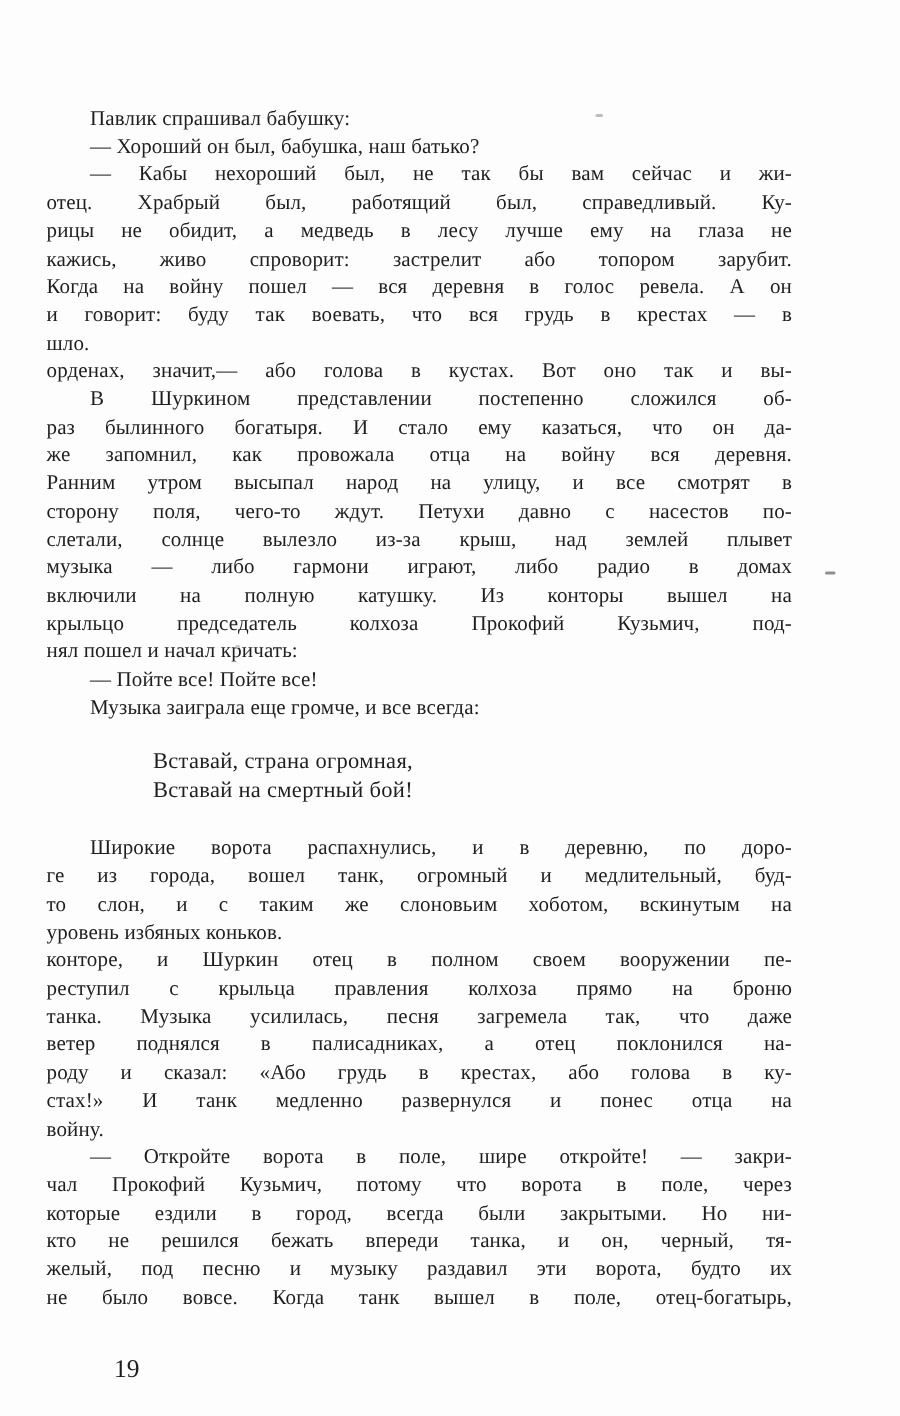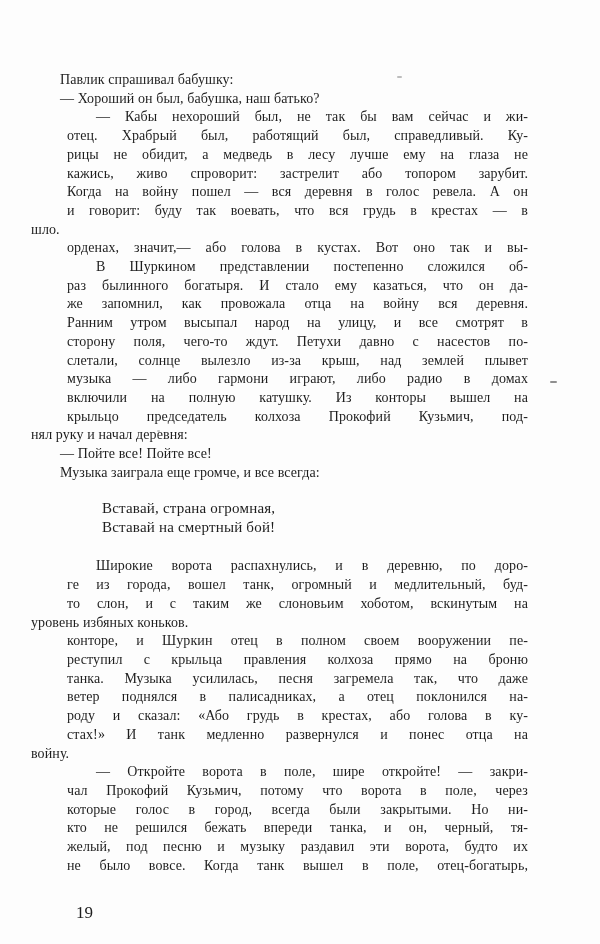--- a/index.html
+++ b/index.html
@@ -27,21 +27,20 @@
   }
   .line {
     font-size: 14px;
     line-height: 18.7px;
     letter-spacing: 0.1px;
     white-space: normal;
   }
   .line.j {
     text-align: justify;
     text-align-last: justify;
-    margin-left: 36px;
   }
   .line.l {
     text-align: left;
     white-space: nowrap;
   }
   .line.ind {
     text-indent: 29px;
   }
   .line.verse {
     font-size: 15px;
@@ -87,39 +86,39 @@
       <div class="line body j">орденах, значит,— або голова в кустах. Вот оно так и вы-</div>
       <div class="line body j ind">В Шуркином представлении постепенно сложился об-</div>
       <div class="line body j">раз былинного богатыря. И стало ему казаться, что он да-</div>
       <div class="line body j">же запомнил, как провожала отца на войну вся деревня.</div>
       <div class="line body j">Ранним утром высыпал народ на улицу, и все смотрят в</div>
       <div class="line body j">сторону поля, чего-то ждут. Петухи давно с насестов по-</div>
       <div class="line body j">слетали, солнце вылезло из-за крыш, над землей плывет</div>
       <div class="line body j">музыка — либо гармони играют, либо радио в домах</div>
       <div class="line body j">включили на полную катушку. Из конторы вышел на</div>
       <div class="line body j">крыльцо председатель колхоза Прокофий Кузьмич, под-</div>
-      <div class="line body l">нял руку и начал деревня:</div>
+      <div class="line body l">нял пошел и начал кричать:</div>
       <div class="line body l ind">— Пойте все! Пойте все!</div>
       <div class="line body l ind">Музыка заиграла еще громче, и все всегда:</div>
       <div class="line verse l">Вставай, страна огромная,</div>
       <div class="line verse l">Вставай на смертный бой!</div>
       <div class="line body j ind">Широкие ворота распахнулись, и в деревню, по доро-</div>
       <div class="line body j">ге из города, вошел танк, огромный и медлительный, буд-</div>
       <div class="line body j">то слон, и с таким же слоновьим хоботом, вскинутым на</div>
       <div class="line body l">уровень избяных коньков.</div>
       <div class="line body j">конторе, и Шуркин отец в полном своем вооружении пе-</div>
       <div class="line body j">реступил с крыльца правления колхоза прямо на броню</div>
       <div class="line body j">танка. Музыка усилилась, песня загремела так, что даже</div>
       <div class="line body j">ветер поднялся в палисадниках, а отец поклонился на-</div>
       <div class="line body j">роду и сказал: «Або грудь в крестах, або голова в ку-</div>
       <div class="line body j">стах!» И танк медленно развернулся и понес отца на</div>
       <div class="line body l">войну.</div>
       <div class="line body j ind">— Откройте ворота в поле, шире откройте! — закри-</div>
       <div class="line body j">чал Прокофий Кузьмич, потому что ворота в поле, через</div>
-      <div class="line body j">которые голос в город, всегда были закрытыми. Но ни-</div>
+      <div class="line body j">которые ездили в город, всегда были закрытыми. Но ни-</div>
       <div class="line body j">кто не решился бежать впереди танка, и он, черный, тя-</div>
       <div class="line body j">желый, под песню и музыку раздавил эти ворота, будто их</div>
       <div class="line body j">не было вовсе. Когда танк вышел в поле, отец-богатырь,</div>
     </div>
 
   <div class="speck s1"></div>
   <div class="speck s2"></div>
   <div class="speck s3"></div>
 
   <div class="page-number">19</div>

